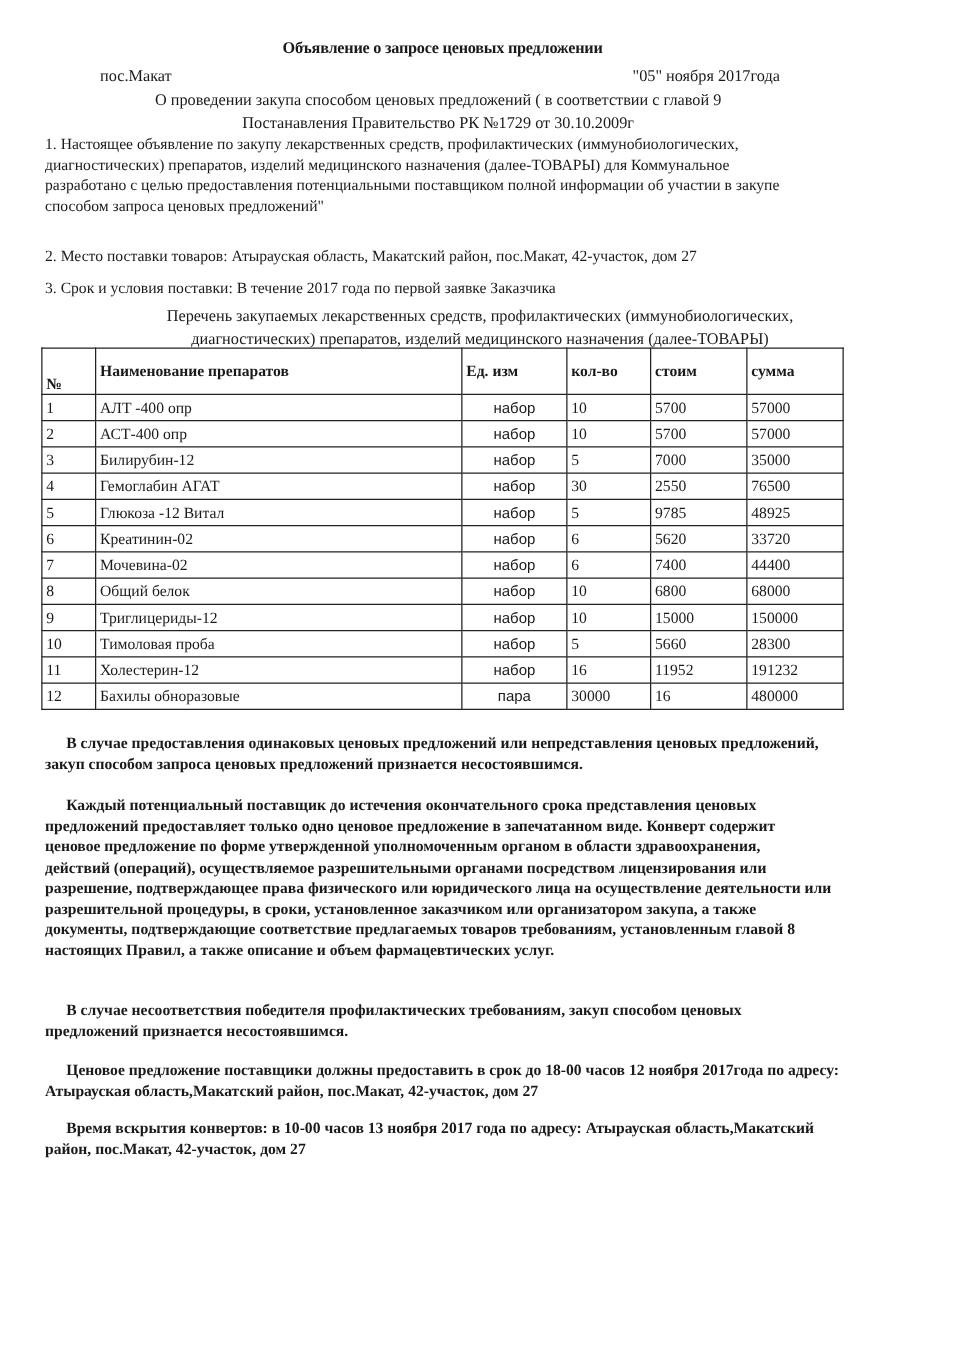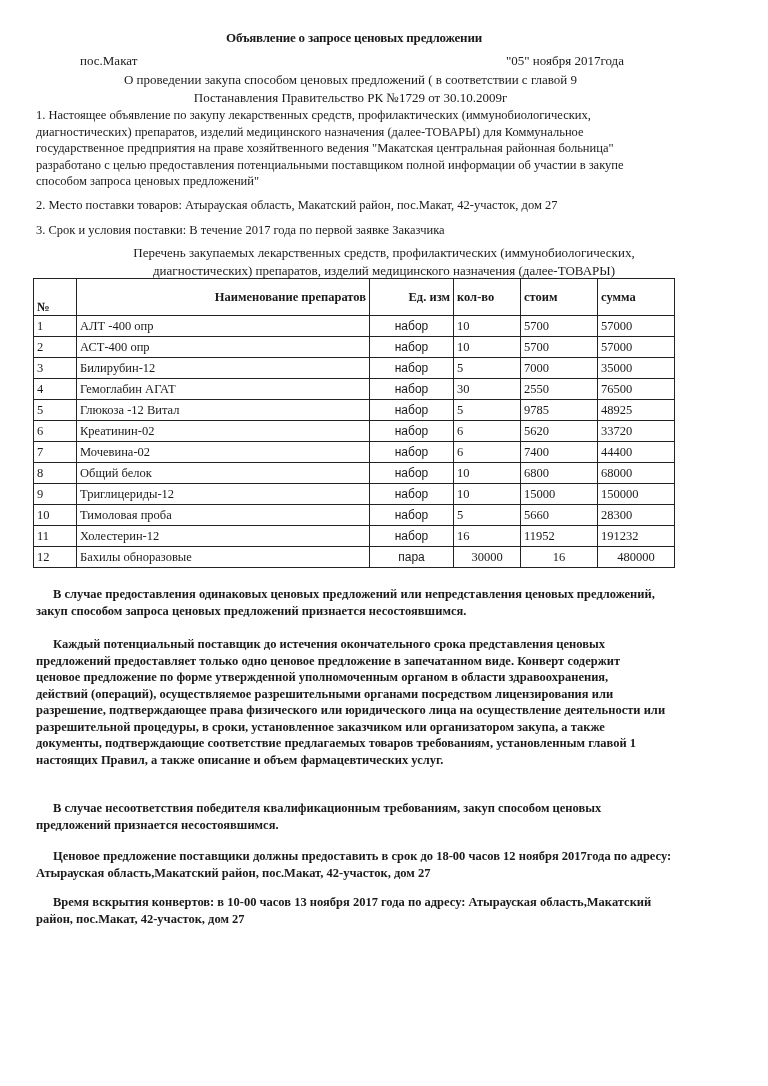--- a/index.html
+++ b/index.html
@@ -10,38 +10,37 @@
   .place { left: 80px; top: 53px; font-size: 13px; }
   .date { left: 506px; top: 53px; font-size: 13px; }
   .center-line { left: 0; width: 701px; text-align: center; font-size: 13px; }
   .p { position: absolute; font-size: 12.5px; line-height: 16.5px; left: 36px; width: 700px; }
   .bold { font-weight: bold; }
   .table-title { left: 0; width: 768px; text-align: center; font-weight: normal; font-size: 13px; line-height: 18px; top: 244px; white-space: normal; }
   table.goods { position: absolute; left: 33px; top: 278px; border-collapse: collapse; font-size: 12.5px; }
   table.goods td, table.goods th { border: 1.4px solid #222; padding: 0 3px; height: 20px; vertical-align: middle; text-align: left; font-weight: normal; }
   table.goods th { height: 36px; font-weight: bold; vertical-align: middle; }
   table.goods th.num { vertical-align: bottom; }
-  table.goods th.center { text-align: right; }
+  table.goods th.center { text-align: left; }
   table.goods .sans { font-family: "Liberation Sans", "DejaVu Sans", sans-serif; font-size: 12px; text-align: center; }
-  table.goods td.right { text-align: center; }
+  table.goods td.right { text-align: left; }
   .c1 { width: 36px; } .c2 { width: 286px; } .c3 { width: 77px; } .c4 { width: 60px; } .c5 { width: 70px; } .c6 { width: 70px; }
 </style>
 </head>
 <body>
 
 <div class="abs title">Объявление о запросе ценовых предложении</div>
 <div class="abs place">пос.Макат</div>
 <div class="abs date">"05" ноября 2017года</div>
 <div class="abs center-line" style="top:72px">О проведении закупа способом ценовых предложений ( в соответствии с главой 9</div>
 <div class="abs center-line" style="top:90px">Постанавления Правительство РК №1729 от 30.10.2009г</div>
 
 <div class="p" style="top:107px">
   <div>1. Настоящее объявление по закупу лекарственных средств, профилактических (иммунобиологических,</div>
   <div>диагностических) препаратов, изделий медицинского назначения (далее-ТОВАРЫ) для Коммунальное</div>
-  <div>государственное предприятия на праве хозяйтвенного ведения "Макатская центральная районная больница"</div>
   <div>разработано с целью предоставления потенциальными поставщиком полной информации об участии в закупе</div>
   <div>способом запроса ценовых предложений"</div>
 </div>
 <div class="p" style="top:197px">2. Место поставки товаров: Атырауская область, Макатский район, пос.Макат, 42-участок, дом 27</div>
 <div class="p" style="top:222px">3. Срок и условия поставки: В течение 2017 года по первой заявке Заказчика</div>
 
 <div class="abs table-title">
   <div>Перечень закупаемых лекарственных средств, профилактических (иммунобиологических,</div>
   <div>диагностических) препаратов, изделий медицинского назначения (далее-ТОВАРЫ)</div>
 </div>
@@ -162,26 +161,26 @@
   <div>закуп способом запроса ценовых предложений признается несостоявшимся.</div>
 </div>
 
 <div class="p bold" style="top:636px">
   <div style="text-indent:17px">Каждый потенциальный поставщик до истечения окончательного срока представления ценовых</div>
   <div>предложений предоставляет только одно ценовое предложение в запечатанном виде. Конверт содержит</div>
   <div>ценовое предложение по форме утвержденной уполномоченным органом в области здравоохранения,</div>
   <div>действий (операций), осуществляемое разрешительными органами посредством лицензирования или</div>
   <div>разрешение, подтверждающее права физического или юридического лица на осуществление деятельности или</div>
   <div>разрешительной процедуры, в сроки, установленное заказчиком или организатором закупа, а также</div>
-  <div>документы, подтверждающие соответствие предлагаемых товаров требованиям, установленным главой 1</div>
+  <div>документы, подтверждающие соответствие предлагаемых товаров требованиям, установленным главой 8</div>
   <div>настоящих Правил, а также описание и объем фармацевтических услуг.</div>
 </div>
 
 <div class="p bold" style="top:800px">
-  <div style="text-indent:17px">В случае несоответствия победителя квалификационным требованиям, закуп способом ценовых</div>
+  <div style="text-indent:17px">В случае несоответствия победителя профилактических требованиям, закуп способом ценовых</div>
   <div>предложений признается несостоявшимся.</div>
 </div>
 
 <div class="p bold" style="top:848px">
   <div style="text-indent:17px">Ценовое предложение поставщики должны предоставить в срок до 18-00 часов 12 ноября 2017года по адресу:</div>
   <div>Атырауская область,Макатский район, пос.Макат, 42-участок, дом 27</div>
 </div>
 
 <div class="p bold" style="top:894px">
   <div style="text-indent:17px">Время вскрытия конвертов: в 10-00 часов 13 ноября  2017 года по адресу: Атырауская область,Макатский</div>

